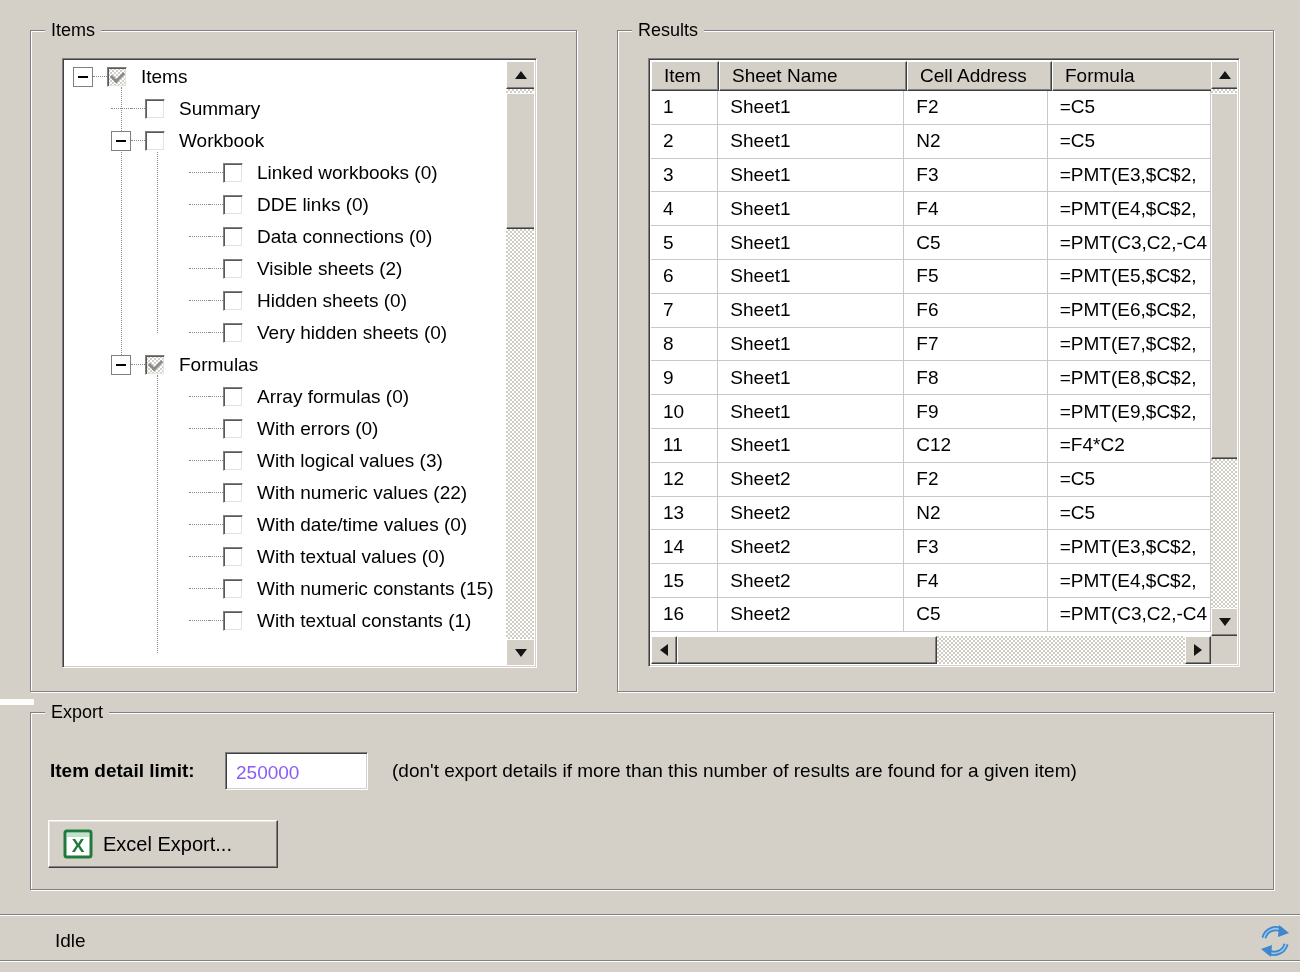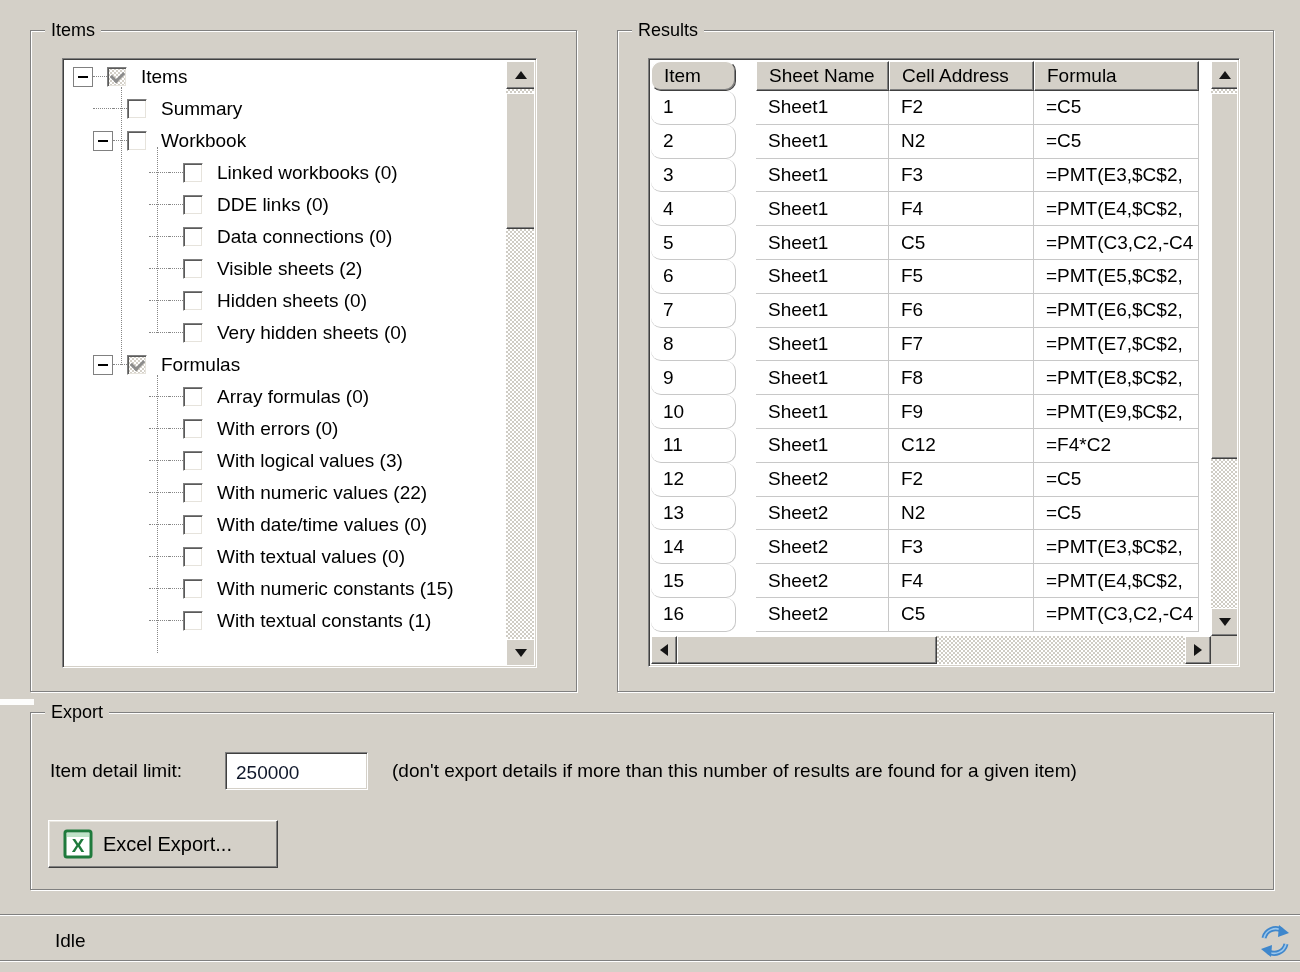--- a/index.html
+++ b/index.html
@@ -25,22 +25,22 @@
   .tri.up{border-left:6px solid transparent;border-right:6px solid transparent;border-bottom:8px solid #151515;}
   .tri.down{border-left:6px solid transparent;border-right:6px solid transparent;border-top:8px solid #151515;}
   .tri.left{border-top:6px solid transparent;border-bottom:6px solid transparent;border-right:8px solid #151515;}
   .tri.right{border-top:6px solid transparent;border-bottom:6px solid transparent;border-left:8px solid #151515;}
 
   
   #tree{left:62px;top:58px;width:475px;height:610px;}
   #tree-rows{position:absolute;left:0;top:0;width:441px;height:606px;background:#fff;}
   .trow{display:flex;align-items:center;height:32px;position:relative;}
   .trow.lvl0{padding-left:8px;}
-  .trow.lvl1{padding-left:28px;}
-  .trow.lvl2{padding-left:84px;}
+  .trow.lvl1{padding-left:46px;}
+  .trow.lvl2{padding-left:84px;margin-left:40px;}
   .slot{width:20px;flex:0 0 20px;height:20px;position:relative;}
   .slot.dots::after{content:"";position:absolute;left:0;right:0;top:9px;border-top:1px dotted #868686;}
   .conn{width:14px;flex:0 0 14px;height:20px;position:relative;}
   .conn::after{content:"";position:absolute;left:0;right:0;top:9px;border-top:1px dotted #868686;}
   .expander{background:#fff;border:1px solid #808080;box-sizing:border-box;}
   .minus{position:absolute;left:4px;top:8px;width:10px;height:2px;background:#000;}
   .cb{position:relative;width:20px;height:20px;flex:0 0 20px;background:#fff;border:1px solid;border-color:#808080 #fff #fff #808080;box-shadow:inset 1px 1px 0 #5a5a5a,inset -1px -1px 0 #e6e3dc;box-sizing:border-box;}
   .cb.mixed{background-color:#fff;background-image:
     linear-gradient(45deg,#d4d0c8 25%,transparent 25%,transparent 75%,#d4d0c8 75%),
     linear-gradient(45deg,#d4d0c8 25%,transparent 25%,transparent 75%,#d4d0c8 75%);
@@ -56,40 +56,40 @@
   #tree-vsb{position:absolute;left:441px;top:0;width:30px;height:606px;}
   #tree-vsb .track{position:absolute;inset:0;}
   #tree-up{left:0;top:0;width:30px;height:28px;}
   #tree-thumb{left:0;top:32px;width:30px;height:136px;}
   #tree-down{left:0;top:578px;width:30px;height:28px;}
 
   
   #table{left:648px;top:58px;width:592px;height:609px;}
   #hdr{position:absolute;left:0;top:0;height:30px;display:flex;}
   .hcell{height:30px;background:#d4d0c8;border:1px solid;border-color:#fff #404040 #404040 #fff;box-shadow:inset -1px -1px 0 #808080;display:flex;align-items:center;padding-left:12px;font-size:19px;box-sizing:border-box;white-space:nowrap;overflow:hidden;}
-  .w0{width:85px;border-radius:10px;} .w1{width:133px;margin-left:20px;} .w2{width:145px;} .w3{width:165px;}
+  .w0{width:68px;} .w1{width:188px;} .w2{width:145px;} .w3{width:165px;}
   #table-rows{position:absolute;left:0;top:30px;width:560px;height:547px;background:#fff;}
   .drow{display:flex;height:33.8px;}
   .dcell{box-sizing:border-box;border-right:1px solid #c8c8c8;border-bottom:1px solid #c8c8c8;padding-left:12px;display:flex;align-items:center;font-size:19px;white-space:nowrap;overflow:hidden;background:#fff;}
   #res-vsb{position:absolute;left:560px;top:0;width:28px;height:575px;}
   #res-vsb .track{position:absolute;left:0;top:0;width:28px;height:575px;}
   #res-up{left:0;top:0;width:28px;height:28px;}
   #res-thumb{left:0;top:32px;width:28px;height:366px;}
   #res-down{left:0;top:547px;width:28px;height:28px;}
   #res-hsb{position:absolute;left:0;top:575px;width:560px;height:28px;}
   #res-hsb .track{position:absolute;inset:0;}
   #res-left{left:0;top:0;width:26px;height:28px;}
   #res-hthumb{left:26px;top:0;width:260px;height:28px;}
   #res-right{left:534px;top:0;width:26px;height:28px;}
   #res-corner{position:absolute;left:560px;top:575px;width:28px;height:28px;background:#d4d0c8;}
 
   
   .flabel{position:absolute;display:flex;align-items:center;font-size:19px;white-space:nowrap;}
-  #limit-label{left:50px;top:752px;height:38px;}
-  #limit-input{position:absolute;left:225px;top:752px;width:143px;height:38px;background:#fff;border:1px solid;border-color:#808080 #fff #fff #808080;box-shadow:inset 1px 1px 0 #404040,inset -1px -1px 0 #d4d0c8;box-sizing:border-box;font-family:"Liberation Sans","DejaVu Sans",sans-serif;font-size:19px;padding:4px 0 0 10px;color:#0f172a;}
+  #limit-label{left:50px;top:752px;height:38px;font-weight:bold;}
+  #limit-input{position:absolute;left:225px;top:752px;width:143px;height:38px;background:#fff;border:1px solid;border-color:#808080 #fff #fff #808080;box-shadow:inset 1px 1px 0 #404040,inset -1px -1px 0 #d4d0c8;box-sizing:border-box;font-family:"Liberation Sans","DejaVu Sans",sans-serif;font-size:19px;padding:4px 0 0 10px;color:#8b5cf6;}
   #limit-note{left:392px;top:752px;height:38px;font-size:19px;}
   #excel-btn{position:absolute;left:48px;top:820px;width:230px;height:48px;background:#d4d0c8;border:1px solid;border-color:#fff #404040 #404040 #fff;box-shadow:inset -1px -1px 0 #808080,inset 1px 1px 0 #e9e6df;display:flex;align-items:center;gap:10px;padding-left:14px;box-sizing:border-box;font-size:20px;white-space:nowrap;}
 
   
   .sep{position:absolute;left:0;width:1300px;height:0;border-top:1px solid #808080;border-bottom:1px solid #fff;}
   #sep1{top:914px;} #sep2{top:960px;}
   #splitter{position:absolute;left:0;top:699px;width:34px;height:6px;background:#fdfdfc;}
   #status-text{position:absolute;left:14px;top:926px;height:30px;display:flex;align-items:center;font-size:19px;margin-left:41px;}
   #refresh{position:absolute;left:1258px;top:924px;width:34px;height:34px;}
 </style>

